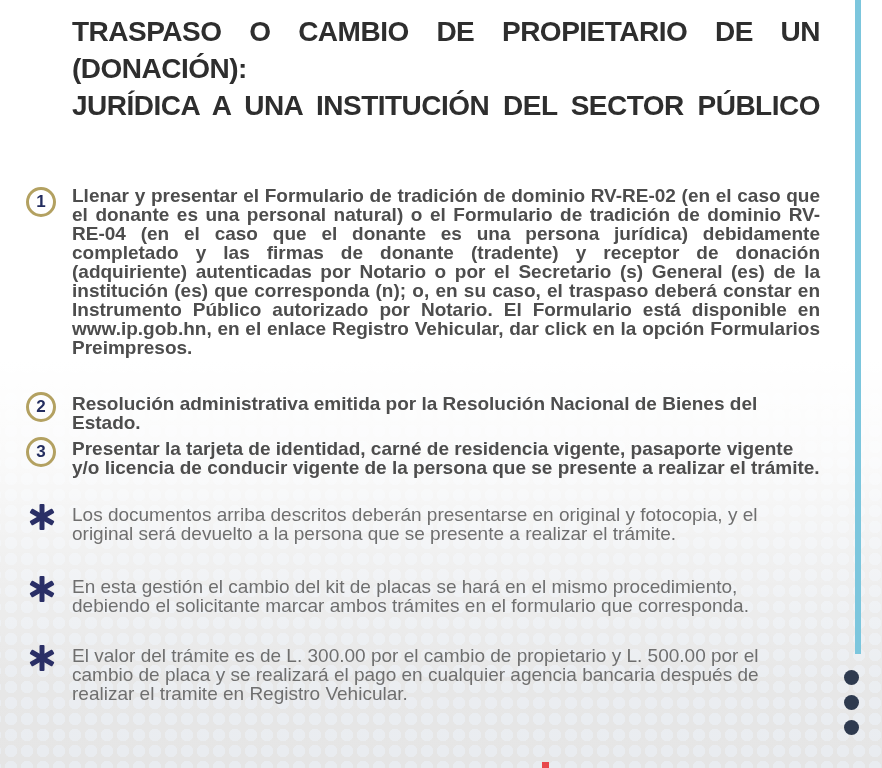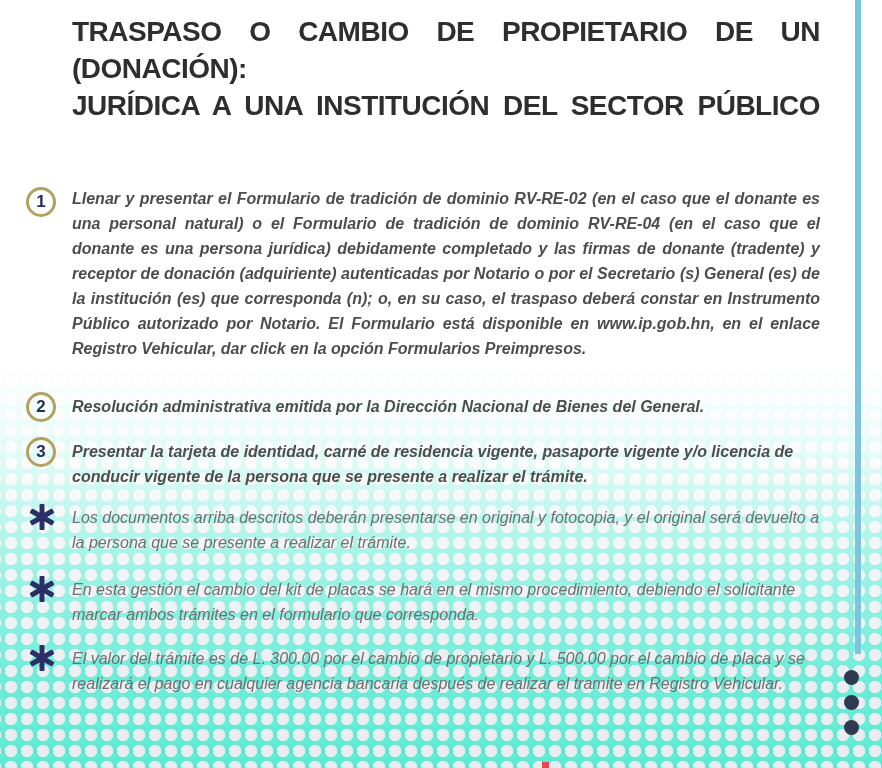--- a/index.html
+++ b/index.html
@@ -8,21 +8,21 @@
     width: 882px;
     height: 768px;
     background: #ffffff;
     overflow: hidden;
     font-family: "Liberation Sans", "DejaVu Sans", sans-serif;
   }
   .page {
     position: relative;
     width: 882px;
     height: 768px;
-    background: #5eead4;
+    background: #e5e5e5;
   }
   
   .dots-bg {
     position: absolute;
     inset: 0;
     background-image: radial-gradient(circle, #e9ecf0 0 6px, rgba(233,236,240,0) 6.5px);
     background-size: 16px 16px;
     background-position: 3px 7px;
   }
   .dots-fade {
@@ -91,23 +91,22 @@
     border-radius: 50%;
     color: #232d5f;
     font-size: 17px; font-weight: 700;
     display: flex; align-items: center; justify-content: center;
     background: transparent;
   }
   .row-text {
     position: absolute;
     left: 72px; top: 0;
     width: 748px;
-    font-size: 16px;
-    line-height: 25px;
-    font-style: italic;
+    font-size: 19px;
+    line-height: 19px;
   }
   .step-text {
     color: #4d4d4d;
     font-weight: 700;
   }
   .justified {
     text-align: justify;
     text-align-last: left;
   }
   .note-text {
@@ -143,21 +142,21 @@
       <div class="title-line">JURÍDICA A UNA INSTITUCIÓN DEL SECTOR PÚBLICO</div>
     </div>
 
     <div class="row" id="row-step1">
       <div class="num-badge">1</div>
       <div class="row-text step-text justified">Llenar y presentar el Formulario de tradición de dominio RV-RE-02 (en el caso que el donante es una personal natural) o el Formulario de tradición de dominio RV-RE-04 (en el caso que el donante es una persona jurídica) debidamente completado y las firmas de donante (tradente) y receptor de donación (adquiriente) autenticadas por Notario o por el Secretario (s) General (es) de la institución (es) que corresponda (n); o, en su caso, el traspaso deberá constar en Instrumento Público autorizado por Notario. El Formulario está disponible en www.ip.gob.hn, en el enlace Registro Vehicular, dar click en la opción Formularios Preimpresos.</div>
     </div>
 
     <div class="row" id="row-step2">
       <div class="num-badge">2</div>
-      <div class="row-text step-text">Resolución administrativa emitida por la Dirección Nacional de Bienes del General.</div>
+      <div class="row-text step-text">Resolución administrativa emitida por la Resolución Nacional de Bienes del Estado.</div>
     </div>
 
     <div class="row" id="row-step3">
       <div class="num-badge">3</div>
       <div class="row-text step-text">Presentar la tarjeta de identidad, carné de residencia vigente, pasaporte vigente y/o licencia de conducir vigente de la persona que se presente a realizar el trámite.</div>
     </div>
 
     <div class="row" id="row-note1">
       <span class="asterisk">
         <svg width="26" height="26" viewBox="0 0 26 26">

